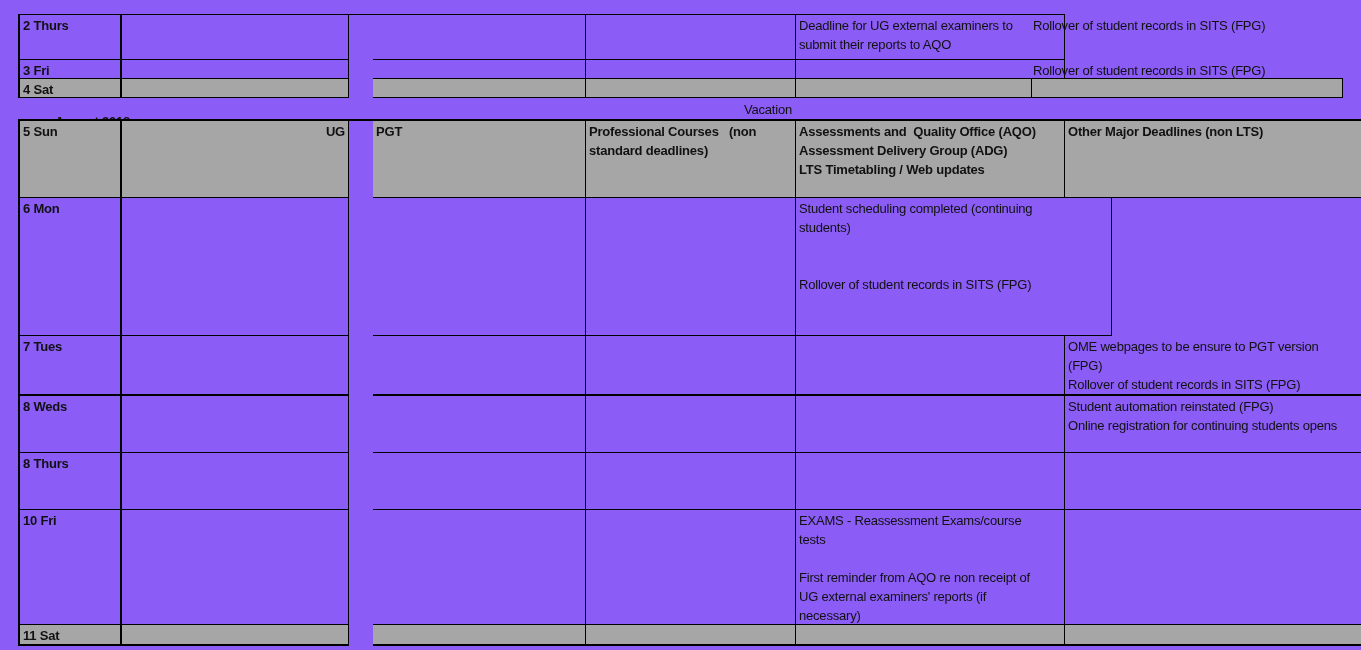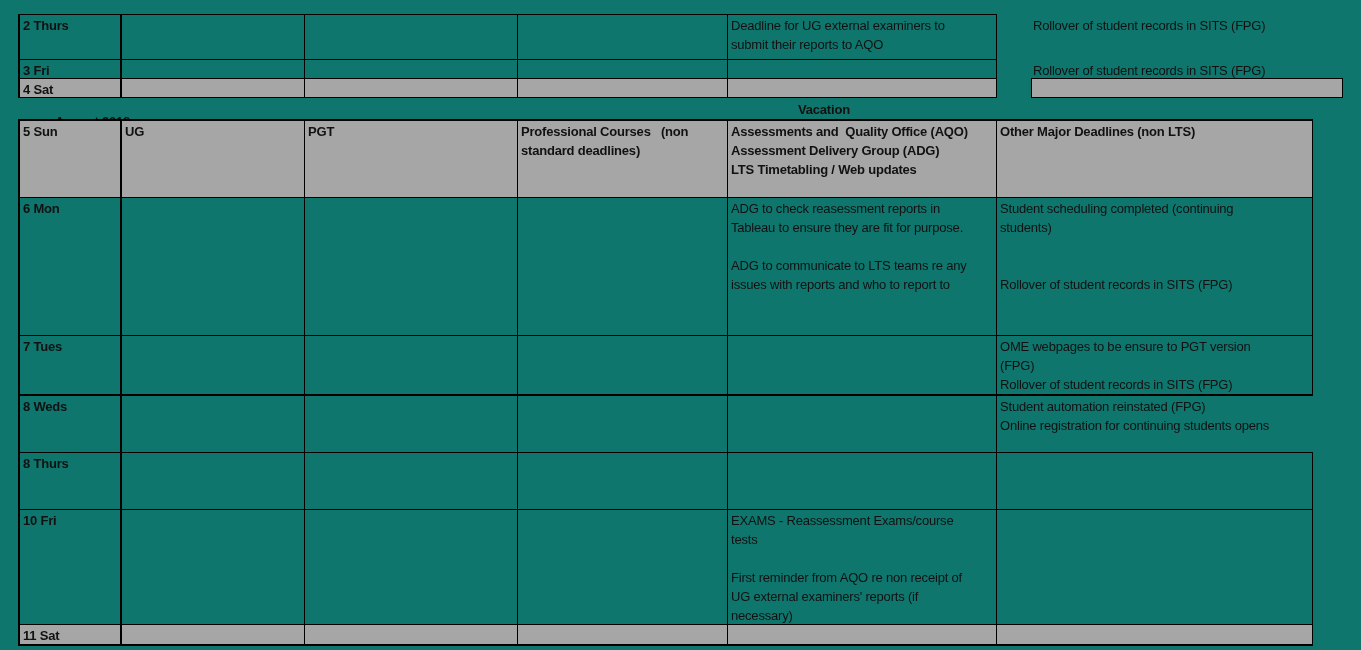--- a/index.html
+++ b/index.html
@@ -1,45 +1,45 @@
 <!DOCTYPE html>
 <html><head>
 <meta charset="utf-8">
 <style>
   html,body{margin:0;padding:0;background:#ffffff;}
   .canvas{
-    position:relative;width:1361px;height:650px;background:#0f766e;
+    position:relative;width:1361px;height:650px;background:#8b5cf6;
     font-family:"Liberation Sans",sans-serif;font-size:13px;line-height:19px;
     color:#111;letter-spacing:-0.2px;overflow:hidden;
   }
   .sec{position:absolute;border-left:2px solid #000;}
   .secA{left:18px;top:14px;border-top:1px solid #000;}
   .secB{left:18px;top:119px;border-top:2px solid #000;}
   .row{display:flex;}
   .cell{
     box-sizing:border-box;border-right:1px solid #000;border-bottom:1px solid #000;
     padding:1px 3px 0 3px;white-space:pre-wrap;overflow:hidden;
   }
   .c1{width:102px;border-right-width:2px;font-weight:700;}
-  .c2{width:183px;}
-  .c3{width:213px;}
+  .c2{width:227px;text-align:right;}
+  .c3{width:213px;margin-left:24px;}
   .c4{width:210px;}
   .c5{width:269px;}
   .c6{width:316px;}
   .shade{background:#a6a6a6;}
   .bold{font-weight:700;}
   .thickb > .cell{border-bottom-width:2px;}
   .no-right{border-right:none !important;}
   .float-note{position:absolute;width:312px;white-space:pre-wrap;}
   .gray-block{
     position:absolute;left:1031px;top:78px;width:312px;height:20px;
     box-sizing:border-box;background:#a6a6a6;border:1px solid #000;
   }
   .month-label{position:absolute;left:22px;top:112px;font-weight:700;margin-left:33px;}
-  .vacation-label{position:absolute;left:798px;top:100px;font-weight:700;}
+  .vacation-label{position:absolute;left:744px;top:100px;font-weight:400;}
 </style>
 </head>
 <body>
 
 <div class="canvas">
 
   <div class="sec secA">
     <div class="row" style="height:45px">
       <div class="cell c1">2 Thurs</div>
       <div class="cell c2"></div>
@@ -84,25 +84,20 @@
 Assessment Delivery Group (ADG)
 LTS Timetabling / Web updates</div>
       <div class="cell c6 shade">Other Major Deadlines (non LTS)</div>
     </div>
 
     <div class="row" style="height:138px">
       <div class="cell c1">6 Mon</div>
       <div class="cell c2"></div>
       <div class="cell c3"></div>
       <div class="cell c4"></div>
-      <div class="cell c5">ADG to check reasessment reports in
-Tableau to ensure they are fit for purpose.
-
-ADG to communicate to LTS teams re any
-issues with reports and who to report to</div>
       <div class="cell c6">Student scheduling completed (continuing
 students)
 
 
 Rollover of student records in SITS (FPG)</div>
     </div>
 
     <div class="row thickb" style="height:60px">
       <div class="cell c1">7 Tues</div>
       <div class="cell c2"></div>

